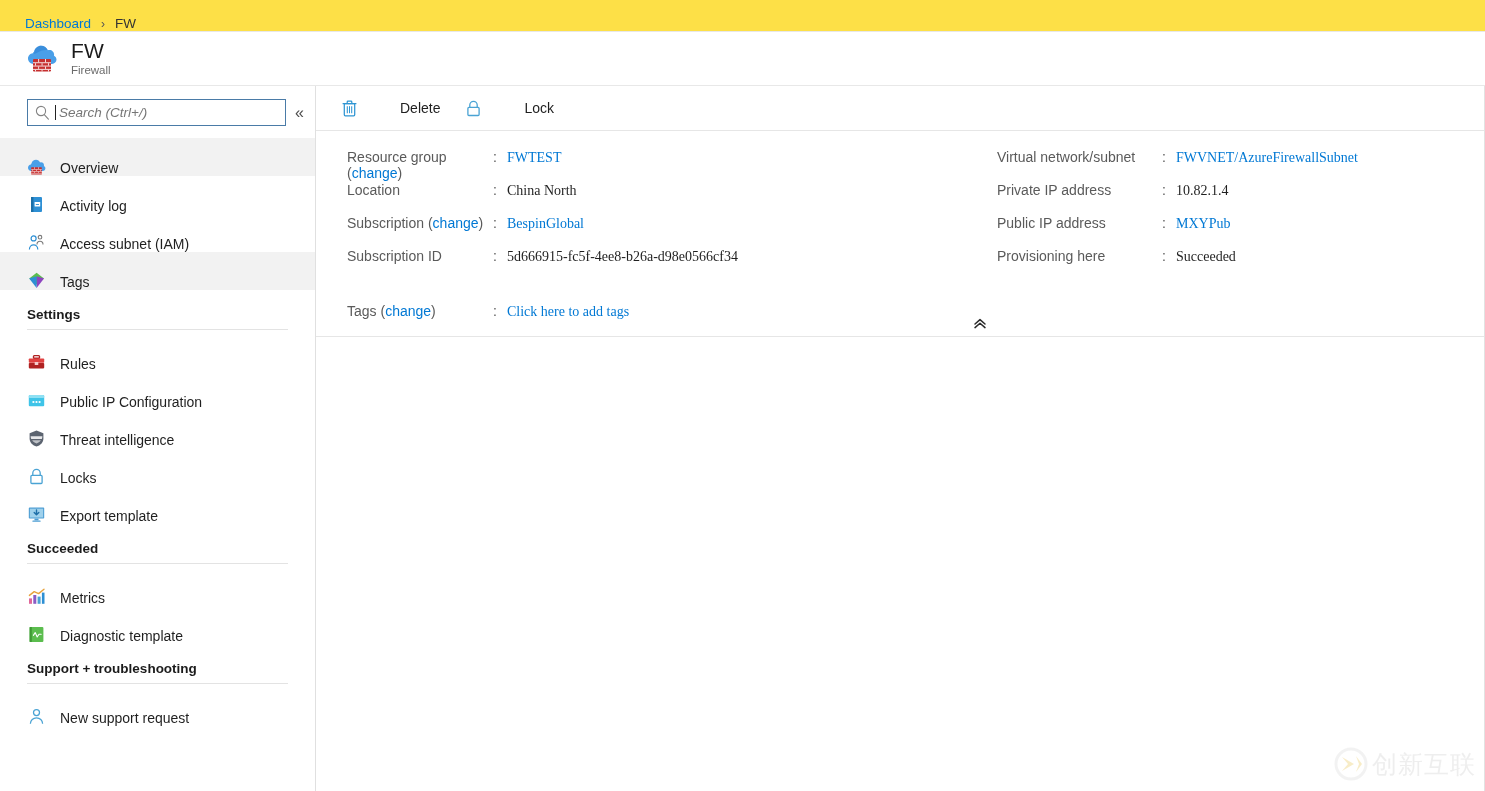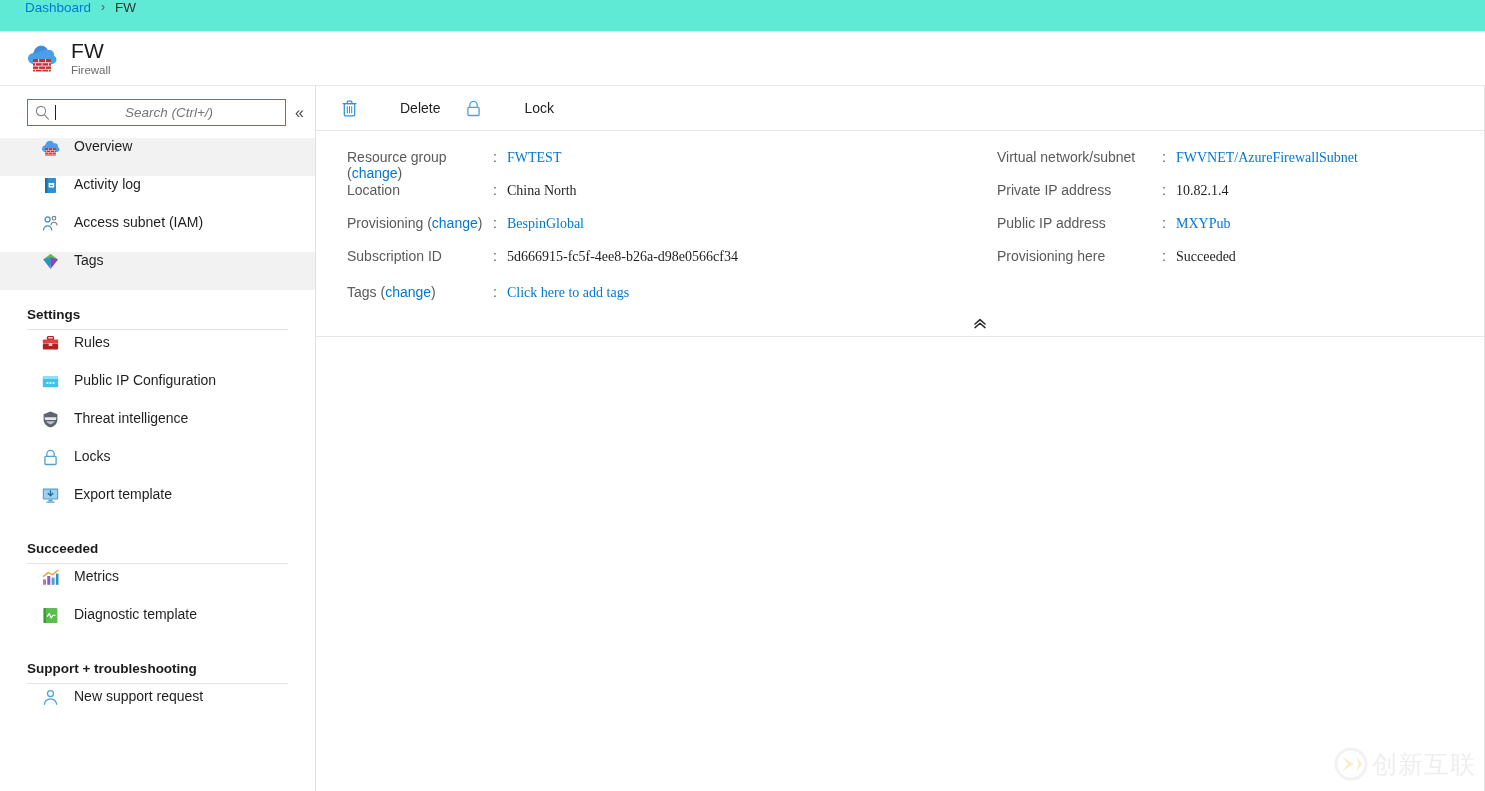--- a/index.html
+++ b/index.html
@@ -10,24 +10,24 @@
     background: #ffffff;
     font-family: "Liberation Sans", sans-serif;
     color: #333333;
     -webkit-font-smoothing: antialiased;
   }
 
   
   #breadcrumb {
     height: 32px;
     display: flex;
-    align-items: flex-start;
+    align-items: flex-end;
     padding-left: 25px;
     font-size: 13.5px;
-    background: #5eead4;
+    background: #fde047;
     border-bottom: 1px solid #e8e8e8;
   }
   #breadcrumb .crumb-link {
     color: #0078d4;
     cursor: pointer;
   }
   #breadcrumb .crumb-sep {
     color: #555;
     margin: 0 10px;
     font-size: 12px;
@@ -107,37 +107,36 @@
   #search-box input {
     border: 0;
     outline: 0;
     flex: 1 1 auto;
     font-family: "Liberation Sans", sans-serif;
     font-size: 13.5px;
     font-style: italic;
     color: #767676;
     background: transparent;
     padding: 0;
-    text-align: center;
   }
   #search-box input::placeholder { color: #767676; font-style: italic; }
   #collapse-btn {
     margin-left: 9px;
     color: #4c4c4c;
     font-size: 16px;
     cursor: pointer;
     line-height: 1;
     user-select: none;
   }
 
   .nav-item {
     height: 38px;
     display: flex;
-    align-items: flex-start;
-    padding-left: 41px;
+    align-items: flex-end;
+    padding-left: 27px;
     cursor: pointer;
     font-size: 14px;
     color: #1f1f1f;
   }
   .nav-item.selected { background: #f2f2f2; }
   .nav-item .nav-icon {
     width: 19px; height: 19px;
     margin-right: 14px;
     flex: 0 0 auto;
     display: block;
@@ -207,21 +206,21 @@
   .ess-col { padding-left: 0; }
   .ess-col.left { width: 667px; padding-left: 31px; }
   .ess-col.right { width: 480px; padding-left: 14px; }
 
   .ess-row {
     display: flex;
     align-items: baseline;
     height: 33px;
     font-size: 14px;
   }
-  .ess-row.gap { margin-top: 3px; }
+  .ess-row.gap { margin-top: 22px; }
   .ess-label {
     color: #5a5a5a;
     flex: 0 0 auto;
   }
   .ess-label .chg {
     color: #0078d4;
     cursor: pointer;
   }
   .ess-colon {
     color: #5a5a5a;
@@ -503,21 +502,21 @@
               <span class="ess-label"><span>Resource group</span> (<span class="chg">change</span>)</span>
               <span class="ess-colon">:</span>
               <span class="ess-val link">FWTEST</span>
             </div>
             <div class="ess-row">
               <span class="ess-label"><span>Location</span></span>
               <span class="ess-colon">:</span>
               <span class="ess-val">China North</span>
             </div>
             <div class="ess-row">
-              <span class="ess-label"><span>Provisioning</span> (<span class="chg">change</span>)</span>
+              <span class="ess-label"><span>Subscription</span> (<span class="chg">change</span>)</span>
               <span class="ess-colon">:</span>
               <span class="ess-val link">BespinGlobal</span>
             </div>
             <div class="ess-row">
               <span class="ess-label"><span>Subscription ID</span></span>
               <span class="ess-colon">:</span>
               <span class="ess-val">5d666915-fc5f-4ee8-b26a-d98e0566cf34</span>
             </div>
             <div class="ess-row gap">
               <span class="ess-label"><span>Tags</span> (<span class="chg">change</span>)</span>

